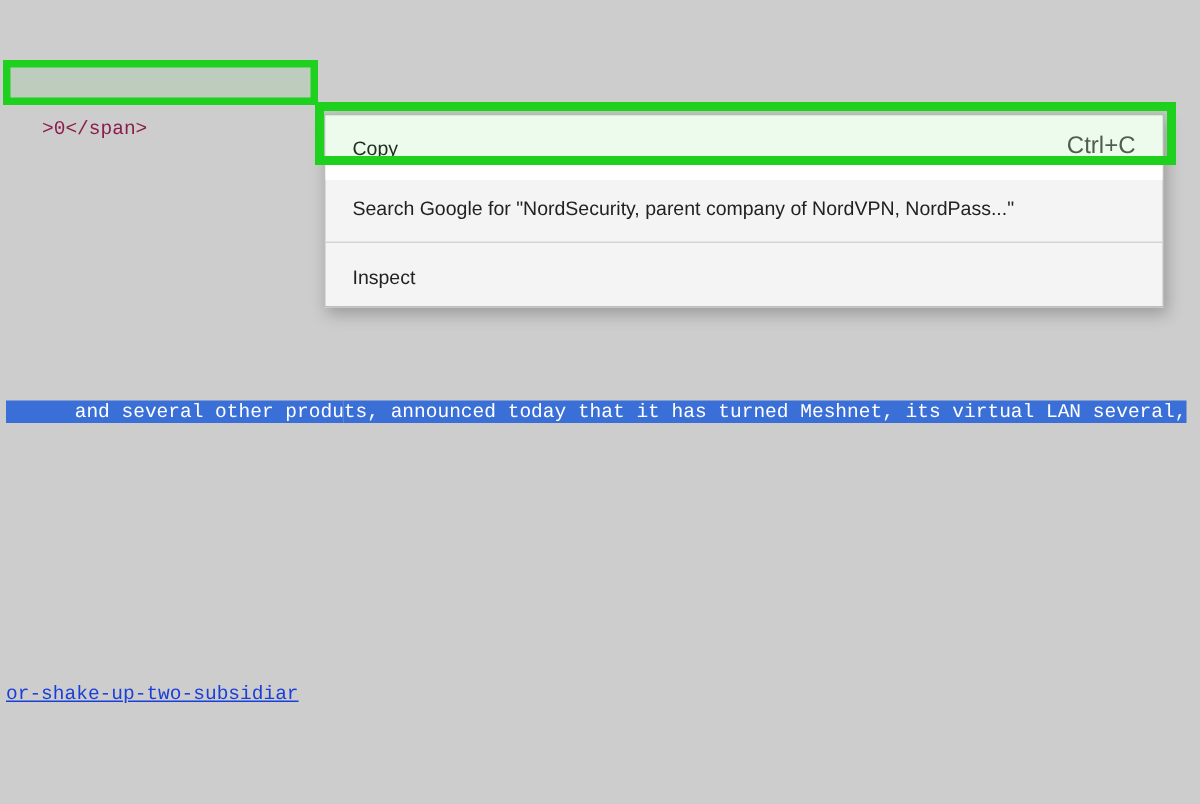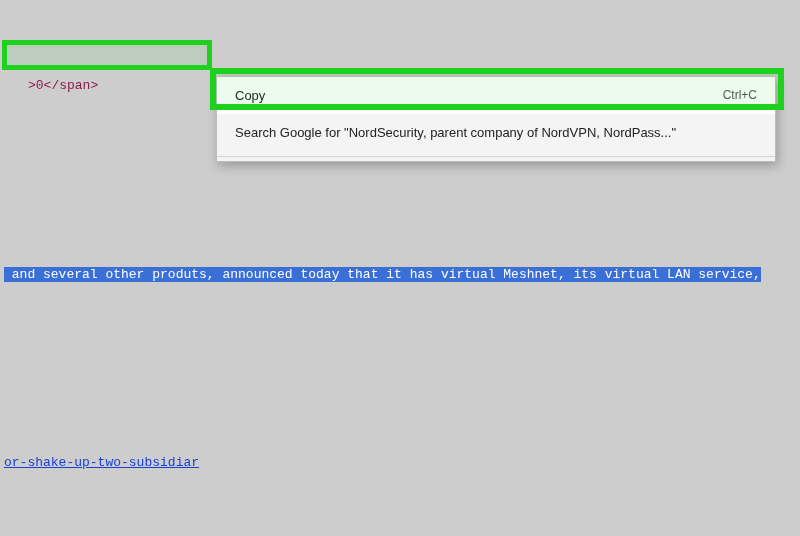--- a/index.html
+++ b/index.html
@@ -21,21 +21,21 @@
   }
   .line { padding-left: 4px; min-height: 24px; }
   .tag { color: #8a1d4a; margin-left: 24px; }
   .link-text { color: #1a3ed8; text-decoration: underline; text-align: right; }
   .text { color: #222; }
 
   .sel {
     background: #3a6fd8;
     color: #fff;
   }
-  .sel .text { color: #fff; }
+  .sel .text { color: #fff; margin-left: 38px; }
 
   
   .hl-box {
     position: absolute;
     border: 5px solid #1fd11f;
     background: rgba(31,209,31,0.08);
     pointer-events: none;
     z-index: 20;
   }
   #hl1 { left: 2px; top: 40px; width: 210px; height: 30px; }
@@ -63,32 +63,32 @@
     cursor: default;
   }
   .menu-item.hover {
     background: #fff;
   }
   .menu-sep {
     height: 1px;
     background: #d4d4d4;
     margin: 4px 0;
   }
-  .shortcut { color: #555; font-size: 12px; }
+  .shortcut { color: #555; font-size: 16px; }
 </style>
 </head>
 <body>
 
 <div class="code-area">
 
   <div class="line"><span class="tag">&gt;0&lt;/span&gt;</span></div>
 
   <div class="line" style="height:18px"></div>
 
-  <div class="line"><span class="sel"><span class="text"> and several other produ</span></span><span class="sel text">ts, announced today that it has virtual Meshnet, its virtual LAN service,</span></div>
+  <div class="line"><span class="sel"><span class="text"> and several other produ</span></span><span class="sel text">ts, announced today that it has turned Meshnet, its virtual LAN several,</span></div>
 
   <div class="line" style="height:18px"></div>
 
   <div class="line"><span class="link-text">or-shake-up-two-subsidiar</span></div>
 
   
 
   
 
   
@@ -119,16 +119,19 @@
 
 <div class="context-menu">
   <div class="menu-item hover">
     <span>Copy</span>
     <span class="shortcut">Ctrl+C</span>
   </div>
   <div class="menu-item">
     <span>Search Google for "NordSecurity, parent company of NordVPN, NordPass..."</span>
   </div>
   <div class="menu-sep"></div>
+  <div class="menu-item">
+    <span>Inspect</span>
+  </div>
 </div>
 
 <div id="hl1" class="hl-box"></div>
 <div id="hl2" class="hl-box"></div>
 
 </body></html>

